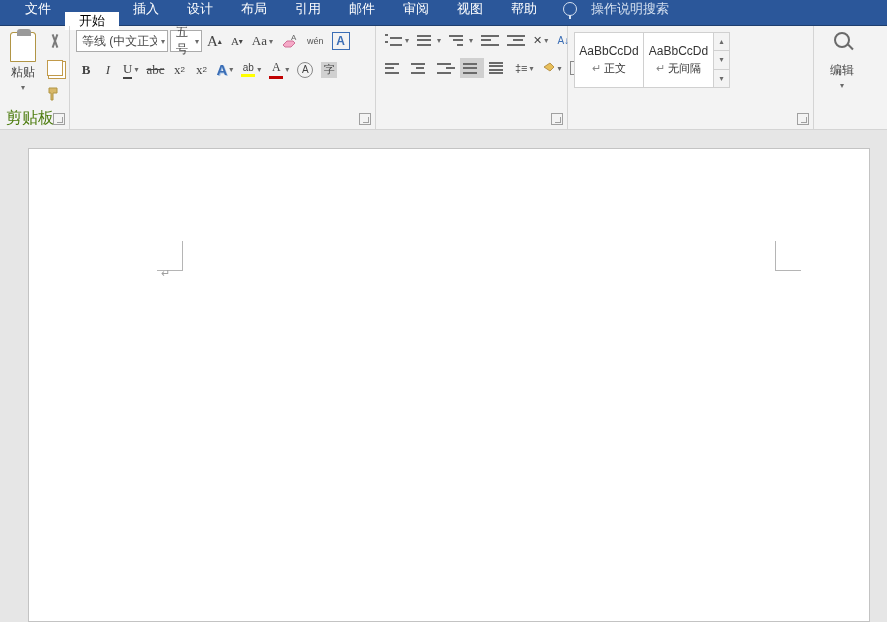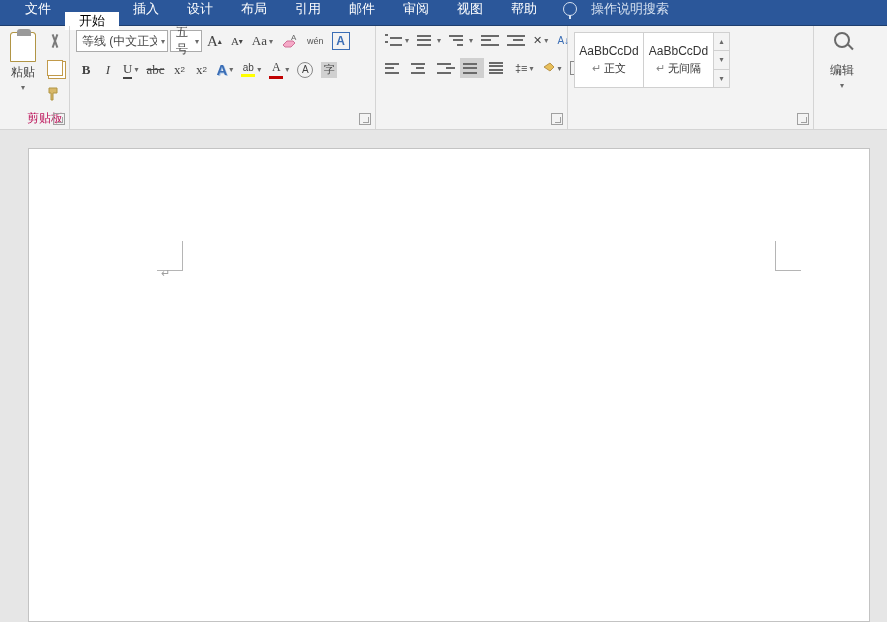--- a/index.html
+++ b/index.html
@@ -71,23 +71,23 @@
     padding: 4px 6px 2px 6px;
     position: relative;
   }
   .group-body {
     flex: 1;
     display: flex;
     align-items: flex-start;
     gap: 4px;
   }
   .group-label {
-    text-align: right;
-    font-size: 12px;
-    color: #be185d;
+    text-align: left;
+    font-size: 16px;
+    color: #4d7c0f;
     padding-top: 2px;
     height: 18px;
     line-height: 14px;
   }
   .launcher {
     width: 12px; height: 12px;
     border: 1px solid #a0a0a0;
     position: absolute;
     right: 4px;
     bottom: 4px;

